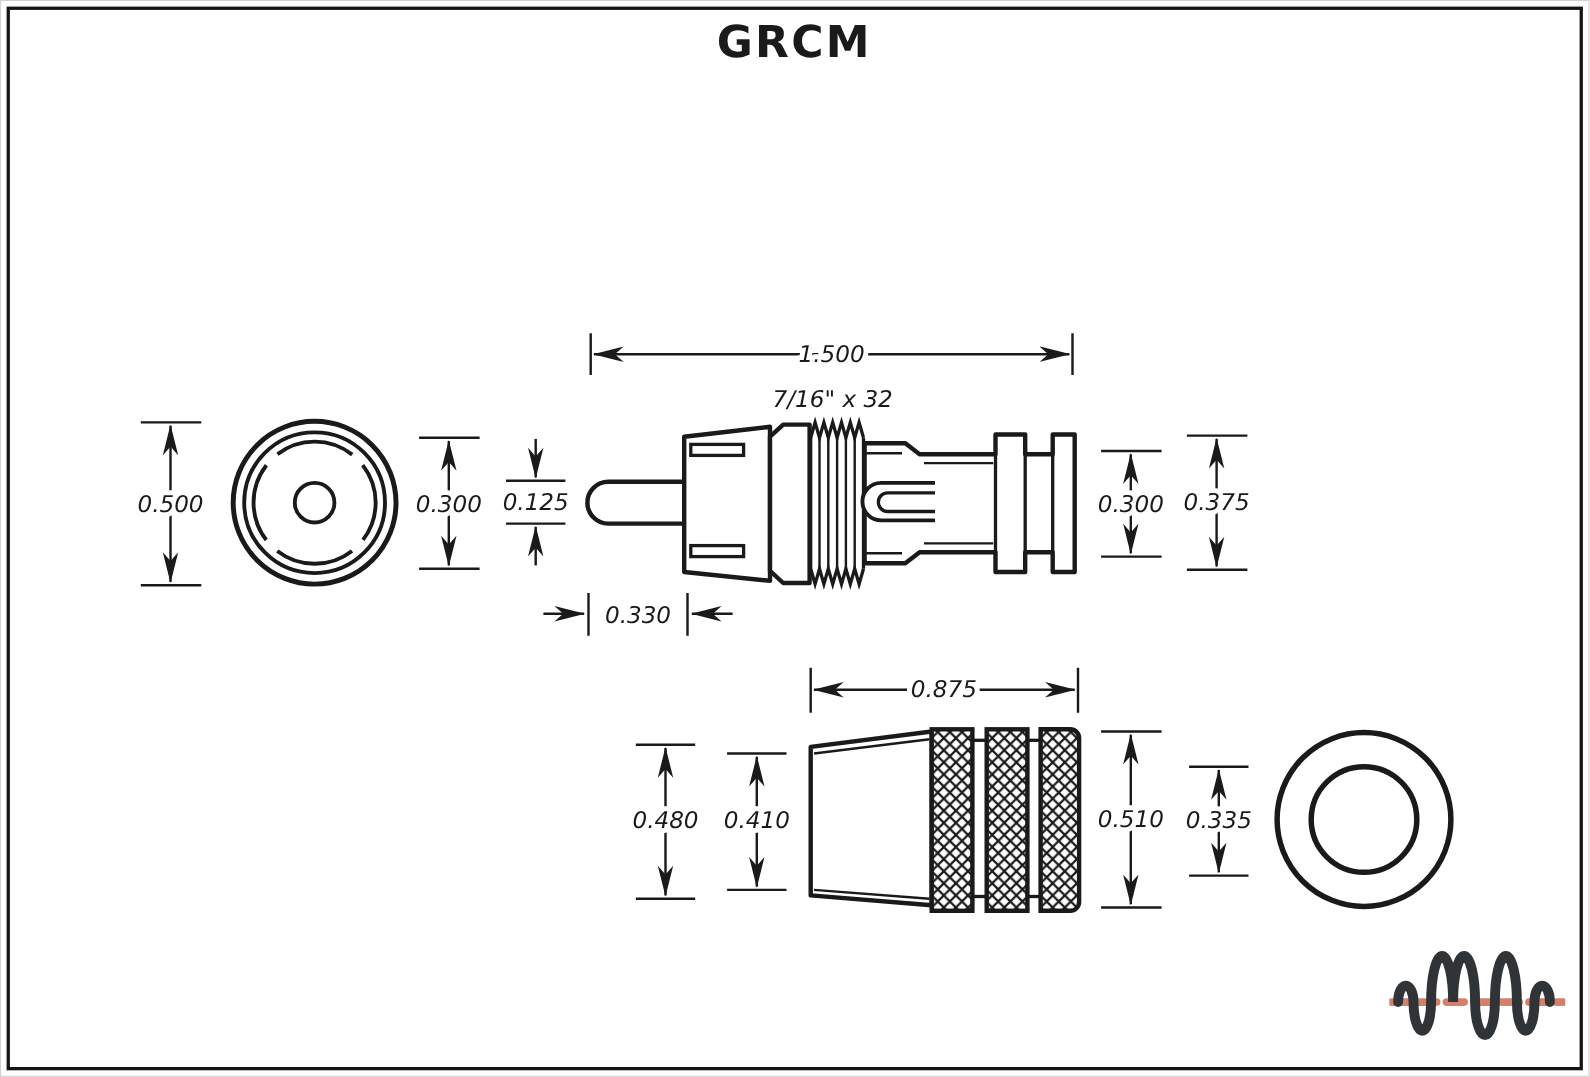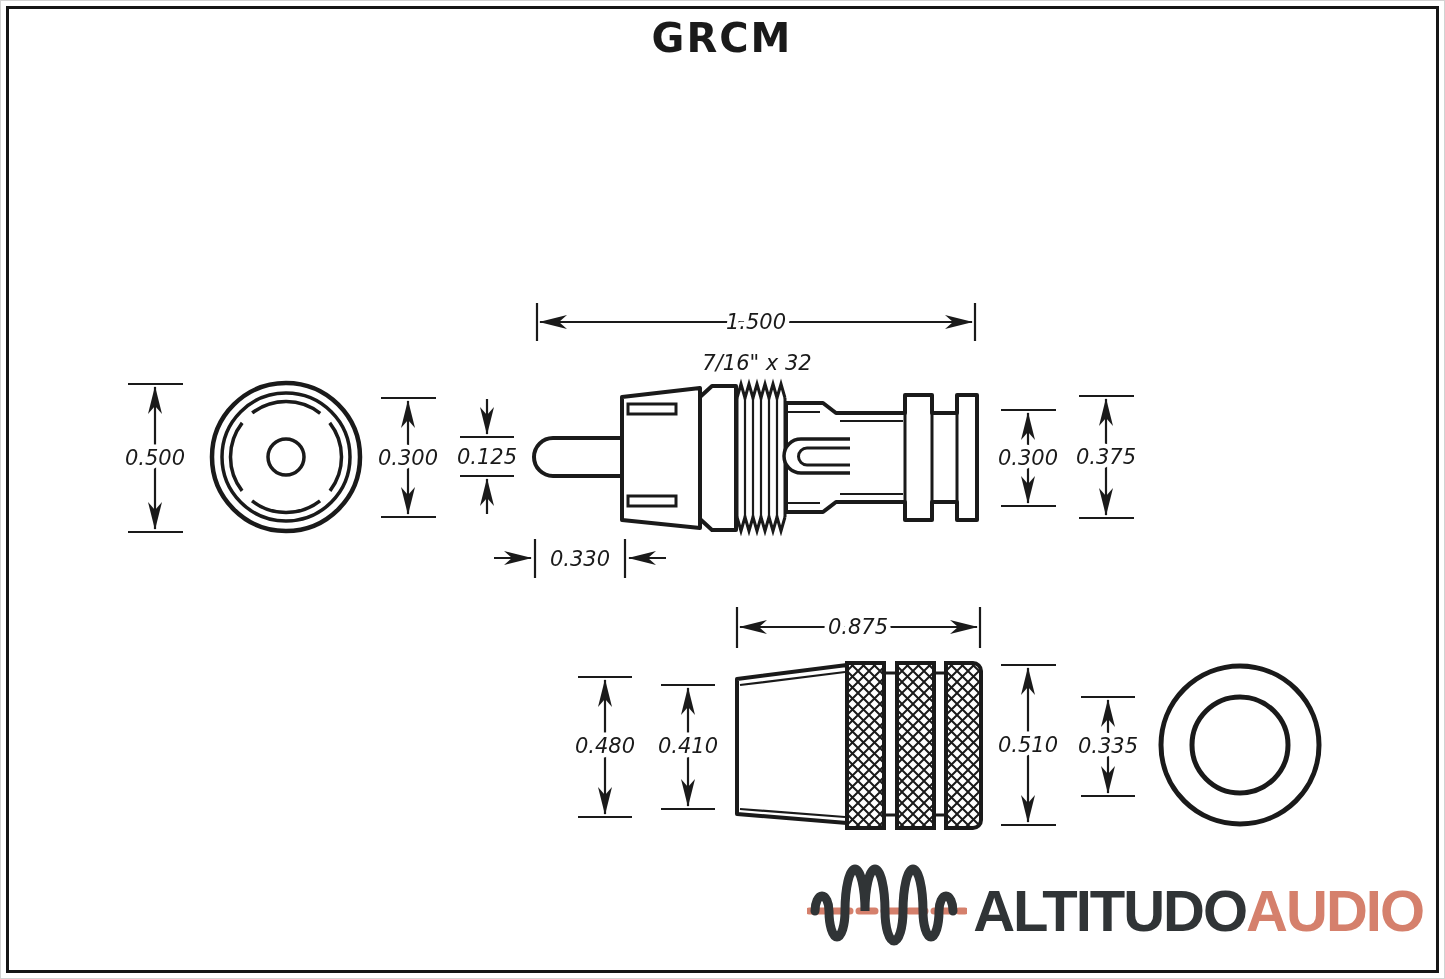--- a/index.html
+++ b/index.html
@@ -166,14 +166,13 @@
     <line class="dimline" x1="1108" y1="700" x2="1108" y2="793" marker-start="url(#arr)" marker-end="url(#arr)"></line>
     <text class="dimtext" x="1108" y="753">0.335</text>
   </g>
 </svg>
 
 <div class="logo">
   <svg width="160" height="100" viewBox="0 0 160 100">
     <line x1="2" y1="50" x2="158" y2="50" stroke="#D5806C" stroke-width="7" stroke-dasharray="16 9" stroke-linecap="round"></line>
     <path d="M8,50 a7,15 0 0 1 14,0 a8,26 0 0 0 16,0 a10,42 0 0 1 20,0 a10,42 0 0 1 20,0 a9,30 0 0 0 18,0 a10,42 0 0 1 20,0 a8,26 0 0 0 16,0 a7,15 0 0 1 14,0" fill="none" stroke="#303436" stroke-width="9" stroke-linecap="round"></path>
   </svg>
-  <div class="logo-text"><span class="p1">ALTITUDO</span><span class="p2">AUDIO</span></div>
 </div>
 
 </body></html>

